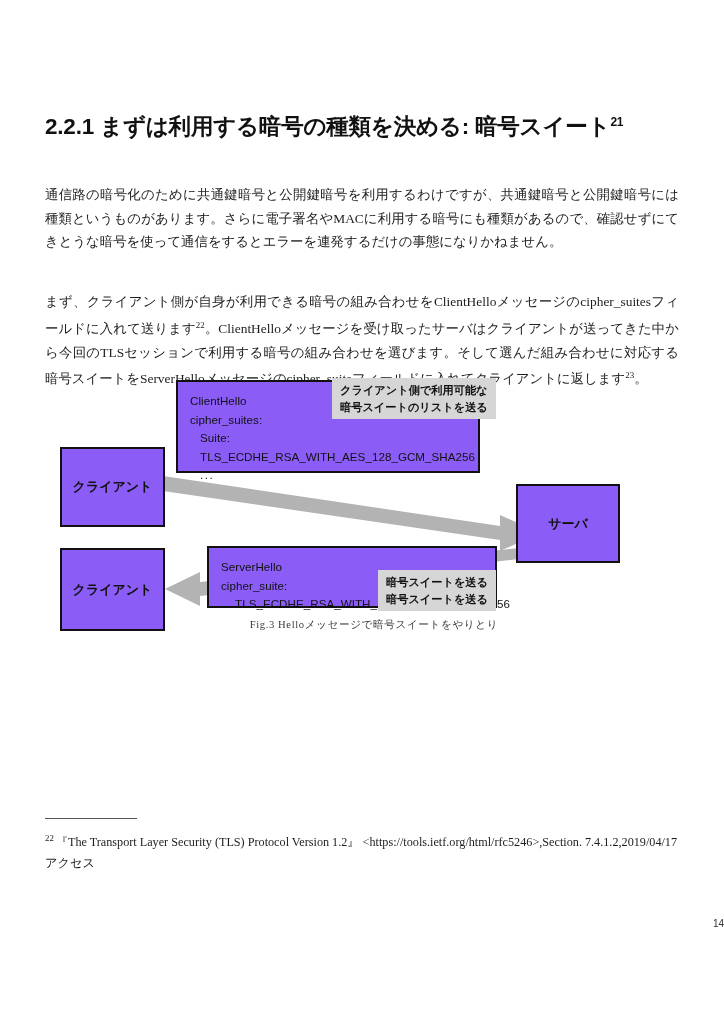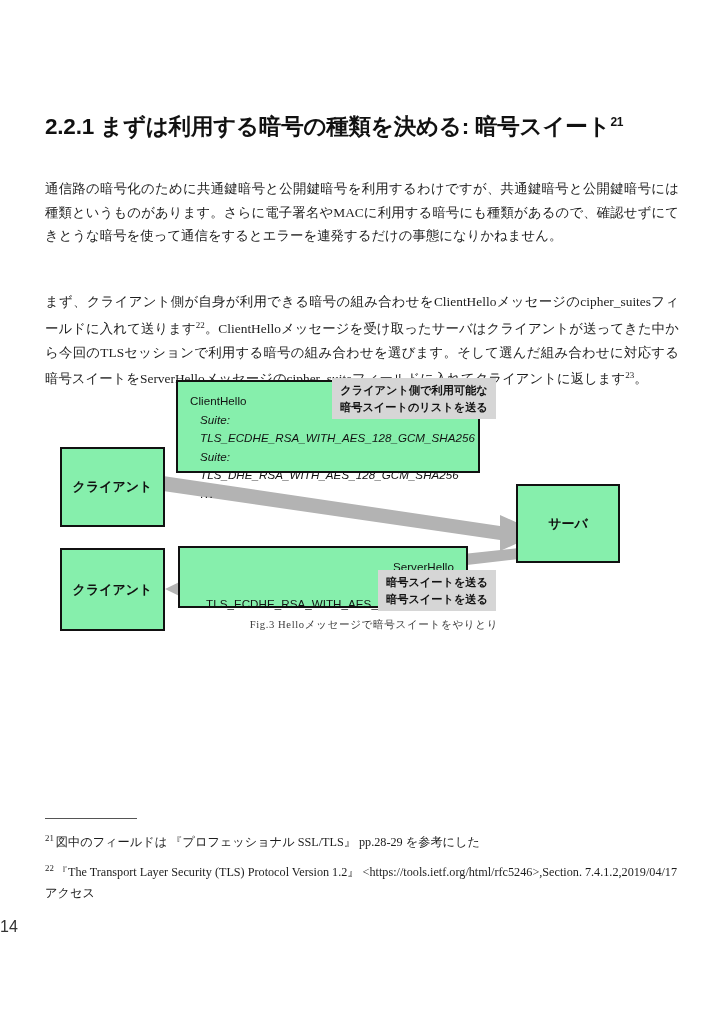--- a/index.html
+++ b/index.html
@@ -50,42 +50,42 @@
     font-size: 13.4px;
     line-height: 23.5px;
     text-align: justify;
     text-justify: inter-character;
     color: #1d1d1d;
   }
   .para sup {
     font-size: 9px;
     vertical-align: super;
   }
-  #para1 { top: 164px; }
+  #para1 { top: 170px; }
   #para2 { top: 228px; }
   #para3 { top: 277px; }
 
   
   .figure {
     position: absolute;
     left: 0;
     top: 370px;
     width: 724px;
     height: 270px;
   }
   .fig-svg {
     position: absolute;
     left: 0;
     top: 0;
   }
   .box {
     position: absolute;
     box-sizing: border-box;
     border: 2.2px solid #111111;
-    background: #86efac;
+    background: #8b5cf6;
     font-family: "Liberation Sans", "DejaVu Sans", sans-serif;
   }
   .node-box {
     display: flex;
     align-items: center;
     justify-content: center;
     font-size: 13px;
     font-weight: bold;
     color: #111111;
   }
@@ -94,36 +94,36 @@
   #server-box  { left: 516px; top: 114px; width: 104px; height: 79px; }
 
   .msg-box {
     padding: 10px 12px 8px 12px;
     font-size: 11.6px;
     line-height: 18.6px;
     color: #111111;
     letter-spacing: 0.05px;
   }
   #clienthello-box { left: 176px; top: 10px; width: 304px; height: 93px; }
-  #serverhello-box { left: 178px; top: 546px - 370px; width: 290px; height: 62px; text-align: right; }
-
-  .msg-indent { padding-left: 10px; font-style: italic; }
+  #serverhello-box { left: 207px; top: 546px - 370px; width: 290px; height: 62px; }
+
+  .msg-indent { padding-left: 10px; }
   .msg-indent2 { padding-left: 14px; }
   .ellipsis { padding-left: 10px; letter-spacing: 1.5px; }
 
   .callout {
     position: absolute;
     background: #d6d6d6;
     color: #111111;
     font-family: "Liberation Sans", "DejaVu Sans", sans-serif;
     font-weight: bold;
     font-size: 11.2px;
     line-height: 16.5px;
     padding: 4px 8px 4px 8px;
-    text-align: right;
+    text-align: left;
     white-space: nowrap;
   }
   #callout-client { left: 332px; top: 8px; }
   #callout-server { left: 378px; top: 570px - 370px; }
 
   .fig-caption {
     position: absolute;
     left: 12px;
     top: 618px;
     width: 724px;
@@ -158,23 +158,23 @@
     font-size: 8.8px;
     vertical-align: super;
     margin-right: 2px;
   }
 
   .page-number {
     position: absolute;
     left: 0;
     top: 918px;
     width: 724px;
-    text-align: left;
-    font-family: "Liberation Sans", "DejaVu Sans", sans-serif;
-    font-size: 16px;
+    text-align: right;
+    font-family: "Liberation Sans", "DejaVu Sans", sans-serif;
+    font-size: 10px;
     color: #333333;
   }
 </style>
 </head>
 <body>
 
 <div class="page">
 
   <h1 class="heading"><span>2.2.1 まずは利用する暗号の種類を決める: 暗号スイート</span><sup>21</sup></h1>
 
@@ -191,22 +191,22 @@
         <polygon points="163,106 500,156 500,145 540,163 500,181 500,170 163,121" fill="#b3b3b3"></polygon>
       </g>
 
       <g>
         <polygon points="519,178 200,212 200,202 165,219 200,236 200,226 519,189" fill="#b3b3b3"></polygon>
       </g>
     </svg>
 
     <div class="box msg-box" id="clienthello-box">
       <div>ClientHello</div>
+      <div>cipher_suites:</div>
       <div class="msg-indent">Suite: TLS_ECDHE_RSA_WITH_AES_128_GCM_SHA256</div>
-      <div class="msg-indent">Suite: TLS_DHE_RSA_WITH_AES_128_GCM_SHA256</div>
       <div class="ellipsis">...</div>
     </div>
 
     <div class="callout" id="callout-client">
       <div>クライアント側で利用可能な</div>
       <div>暗号スイートのリストを送る</div>
     </div>
 
     <div class="box node-box" id="client-top">
       <span>クライアント</span>
@@ -231,21 +231,20 @@
       <div>暗号スイートを送る</div>
     </div>
 
   </div>
 
   <div class="fig-caption">Fig.3 Helloメッセージで暗号スイートをやりとり</div>
 
   <div class="fn-rule"></div>
 
   <div class="footnotes">
-    <div class="fn"><sup>21</sup><span>図中のフィールドは 『プロフェッショナル SSL/TLS』 pp.28-29 を参考にした</span></div>
     <div class="fn"><sup>22</sup><span>『The Transport Layer Security (TLS) Protocol Version 1.2』 &lt;https://tools.ietf.org/html/rfc5246&gt;,Section. 7.4.1.2,2019/04/17 アクセス</span></div>
   </div>
 
   <div class="page-number">14</div>
 
 </div>
 
 <style>
 
 #client-bot { top: 178px; }

